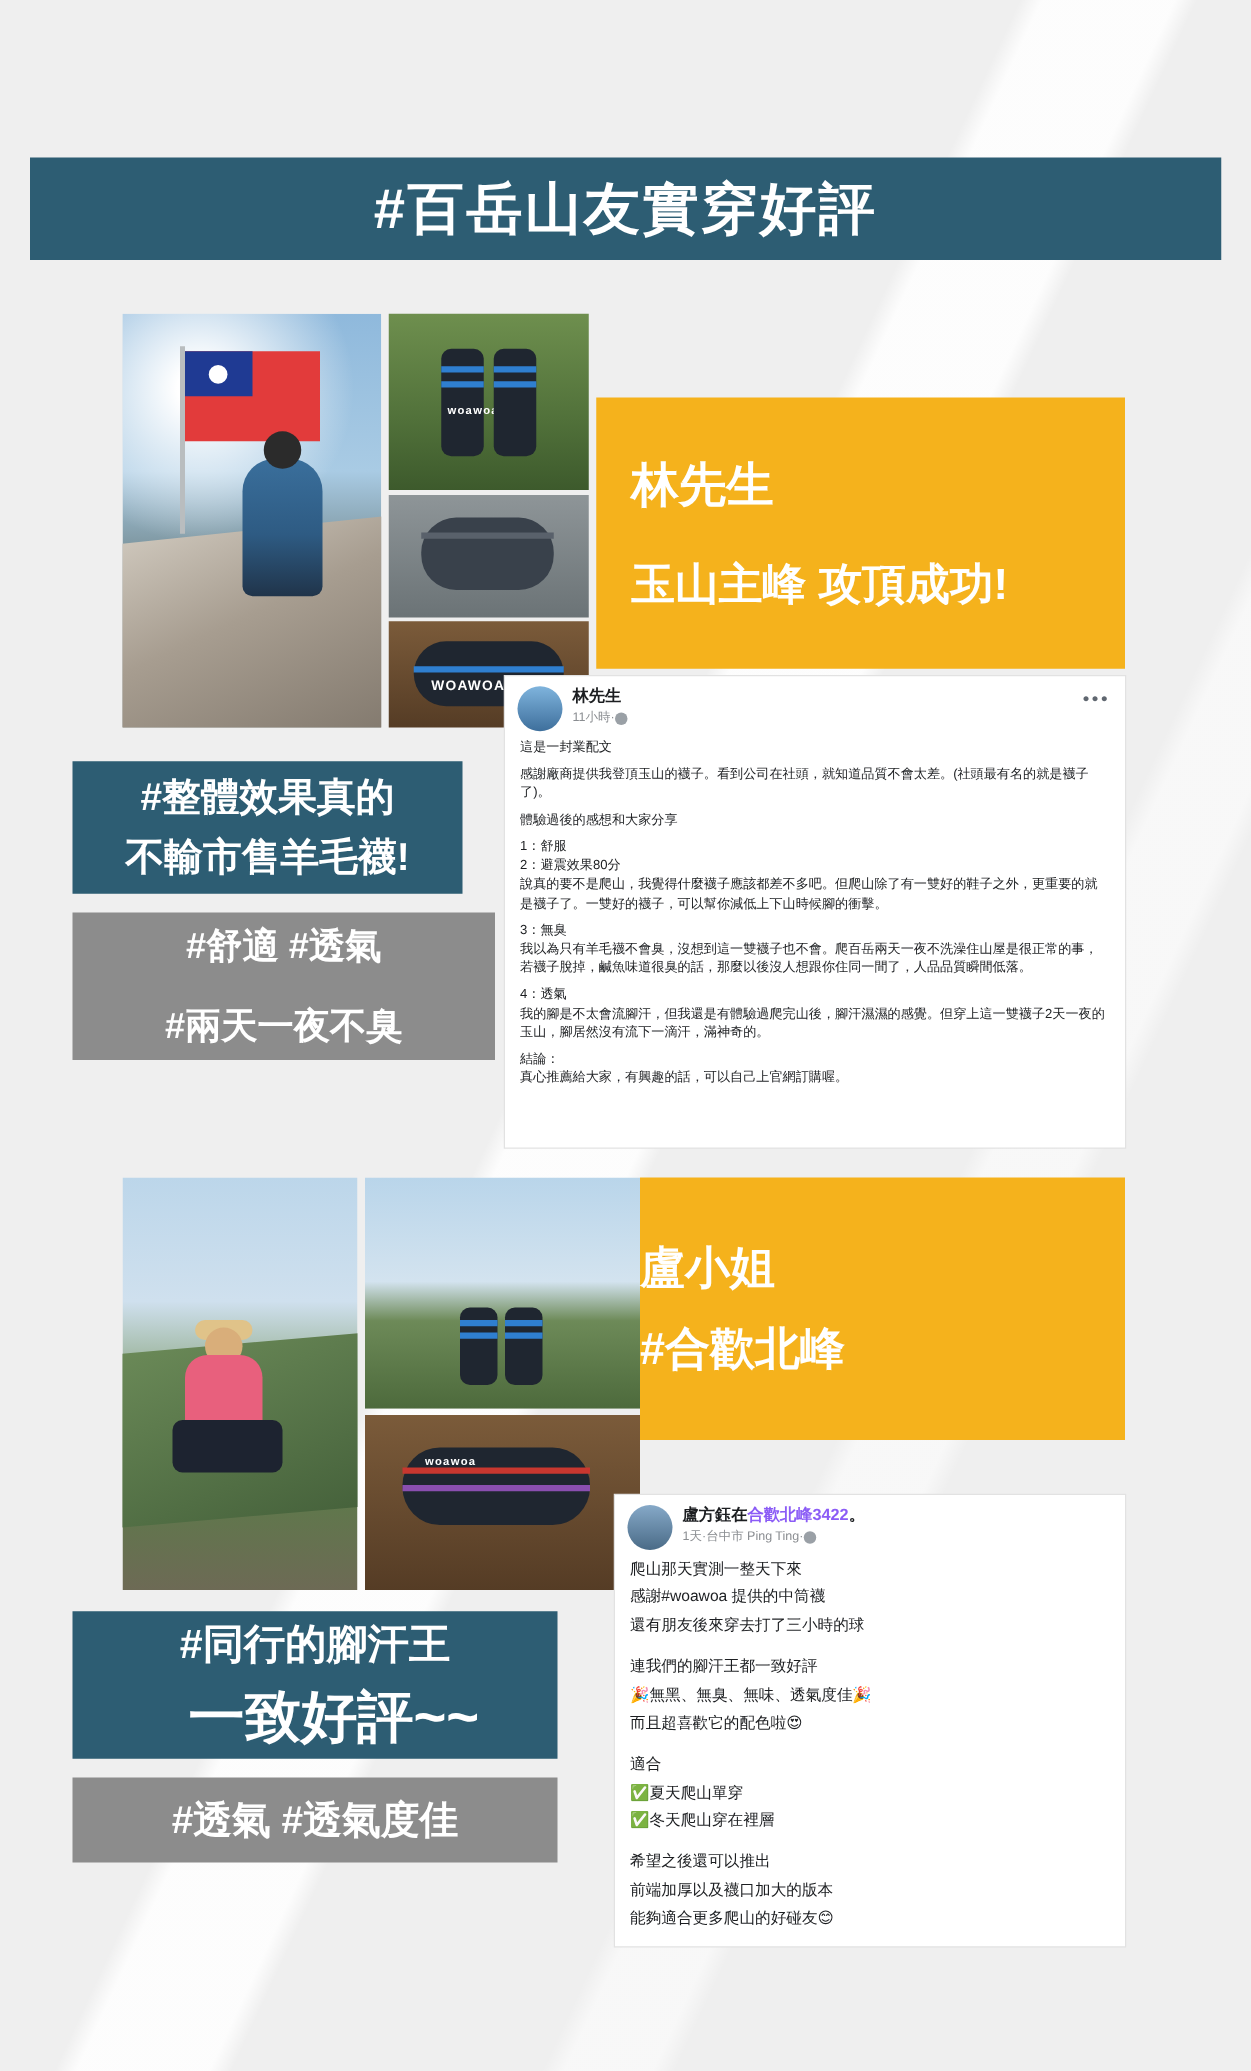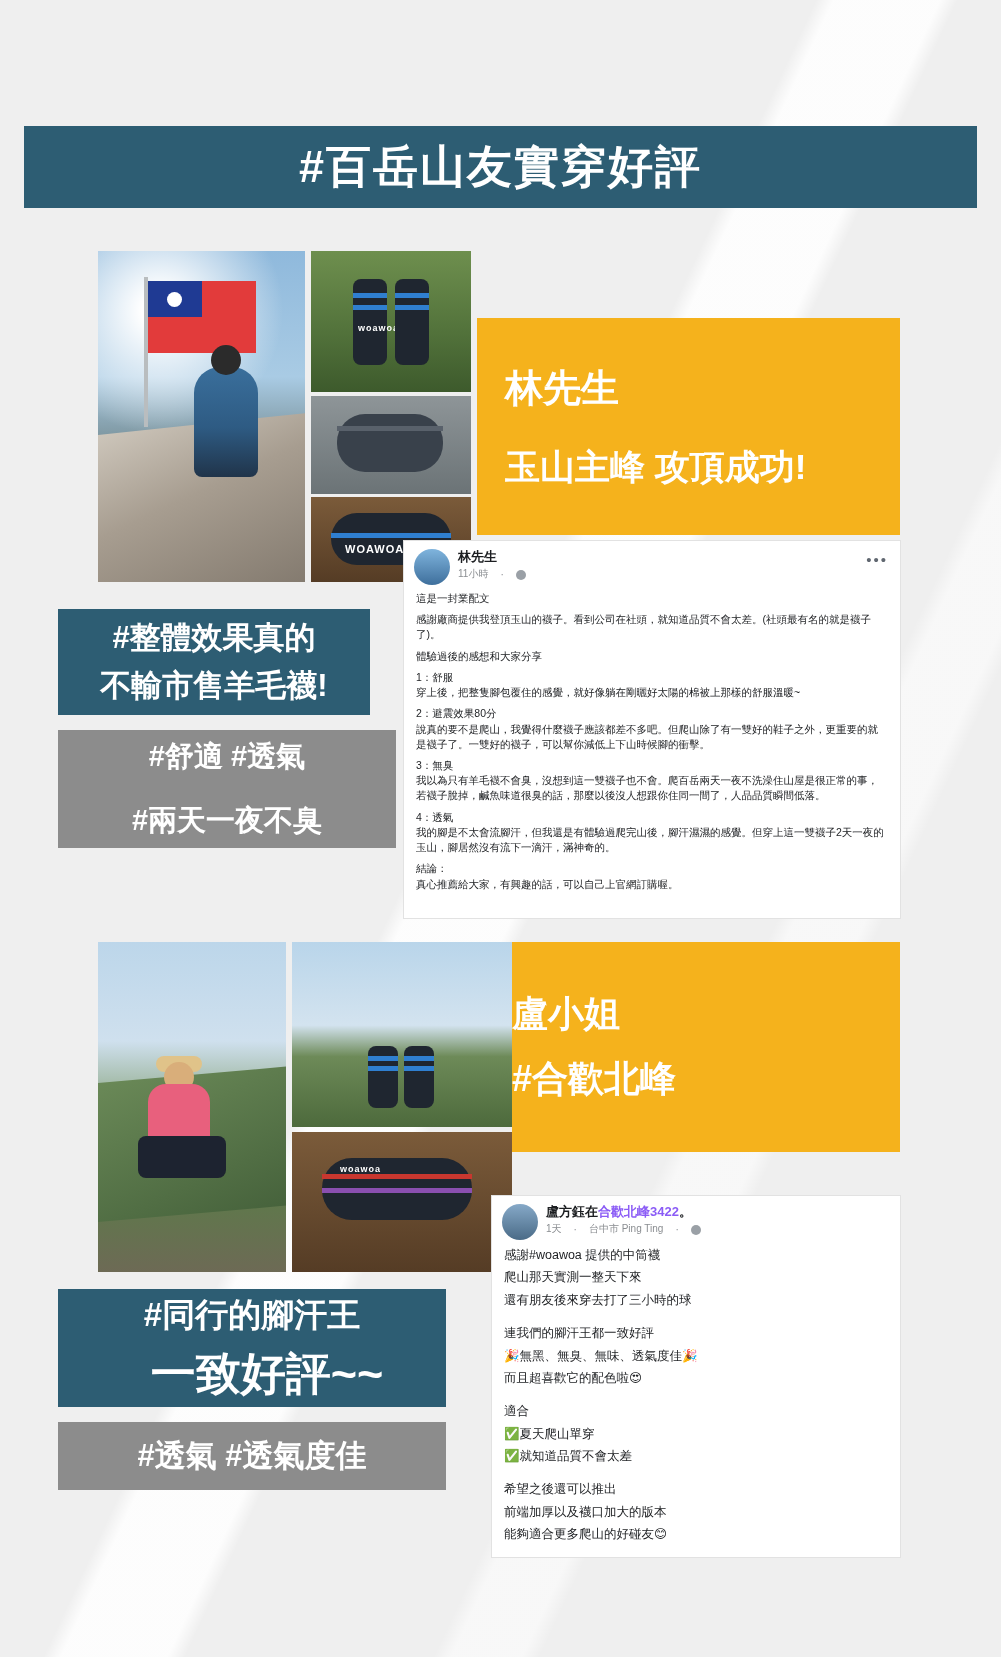--- a/index.html
+++ b/index.html
@@ -117,21 +117,21 @@
   .fb2{left:492px;top:1196px;width:408px;height:361px;}
 
   .fb-head{display:flex;align-items:flex-start;padding:8px 10px 4px 10px;position:relative;}
   .fb-avatar{
     width:36px;height:36px;border-radius:50%;flex:0 0 auto;margin-right:8px;
     background:linear-gradient(#7fb4dd,#3e6f9c);
   }
   .fb-avatar.b{background:linear-gradient(#86a9c8,#4a6b87);}
   .fb-name{font-size:13px;font-weight:bold;color:#1c1e21;line-height:16px;}
   .fb-name .place{color:#8b5cf6;}
-  .fb-meta{font-size:10px;color:#8a8d91;margin-top:2px;display:flex;align-items:center;gap:12px;}
+  .fb-meta{font-size:10px;color:#8a8d91;margin-top:2px;display:flex;align-items:center;gap:0;}
   .globe{
     display:inline-block;width:10px;height:10px;border-radius:50%;
     background:#9aa0a6;position:relative;top:1px;
   }
   .fb-dots{position:absolute;right:12px;top:10px;color:#606770;font-size:15px;letter-spacing:2px;}
 
   .fb-body{padding:2px 12px 8px 12px;font-size:10.5px;line-height:1.45;color:#1c1e21;}
   .fb-body p{margin:0 0 6px 0;}
   .fb-body .tight{margin:0;}
   .fb2 .fb-body{font-size:12.5px;line-height:1.55;}
@@ -234,21 +234,20 @@
           <span class="globe"></span>
         </div>
       </div>
       <div class="fb-dots">•••</div>
     </div>
     <div class="fb-body">
       <p>這是一封業配文</p>
       <p>感謝廠商提供我登頂玉山的襪子。看到公司在社頭，就知道品質不會太差。(社頭最有名的就是襪子了)。</p>
       <p>體驗過後的感想和大家分享</p>
       <p class="tight">1：舒服</p>
-      <p>穿上後，把整隻腳包覆住的感覺，就好像躺在剛曬好太陽的棉被上那樣的舒服溫暖~</p>
       <p class="tight">2：避震效果80分</p>
       <p>說真的要不是爬山，我覺得什麼襪子應該都差不多吧。但爬山除了有一雙好的鞋子之外，更重要的就是襪子了。一雙好的襪子，可以幫你減低上下山時候腳的衝擊。</p>
       <p class="tight">3：無臭</p>
       <p>我以為只有羊毛襪不會臭，沒想到這一雙襪子也不會。爬百岳兩天一夜不洗澡住山屋是很正常的事，若襪子脫掉，鹹魚味道很臭的話，那麼以後沒人想跟你住同一間了，人品品質瞬間低落。</p>
       <p class="tight">4：透氣</p>
       <p>我的腳是不太會流腳汗，但我還是有體驗過爬完山後，腳汗濕濕的感覺。但穿上這一雙襪子2天一夜的玉山，腳居然沒有流下一滴汗，滿神奇的。</p>
       <p class="tight">結論：</p>
       <p>真心推薦給大家，有興趣的話，可以自己上官網訂購喔。</p>
     </div>
   </div>
@@ -310,31 +309,31 @@
         <div class="fb-meta">
           <span>1天</span>
           <span>·</span>
           <span>台中市 Ping Ting</span>
           <span>·</span>
           <span class="globe"></span>
         </div>
       </div>
     </div>
     <div class="fb-body">
+      <p>爬山那天實測一整天下來</p>
       <p>感謝#woawoa 提供的中筒襪</p>
-      <p>爬山那天實測一整天下來</p>
       <p>還有朋友後來穿去打了三小時的球</p>
       <p style="height:8px"></p>
       <p>連我們的腳汗王都一致好評</p>
       <p>🎉無黑、無臭、無味、透氣度佳🎉</p>
       <p>而且超喜歡它的配色啦😍</p>
       <p style="height:8px"></p>
       <p>適合</p>
       <p>✅夏天爬山單穿</p>
-      <p>✅就知道品質不會太差</p>
+      <p>✅冬天爬山穿在裡層</p>
       <p style="height:8px"></p>
       <p>希望之後還可以推出</p>
       <p>前端加厚以及襪口加大的版本</p>
       <p>能夠適合更多爬山的好碰友😊</p>
     </div>
   </div>
 
 </div>
 
 </body></html>

